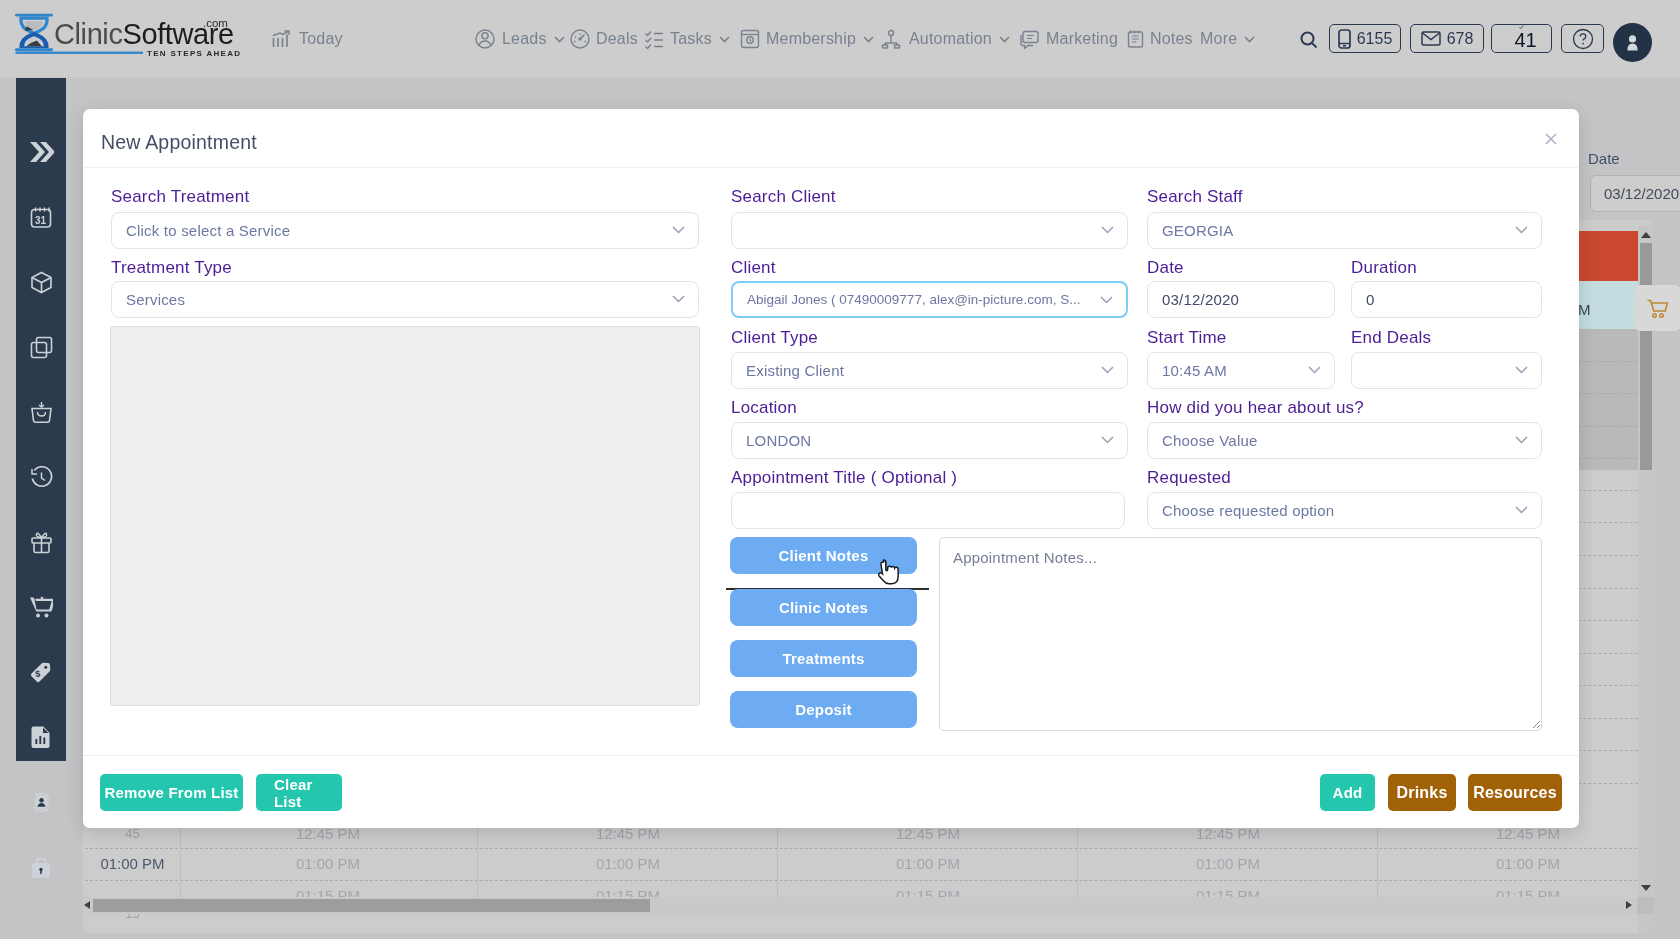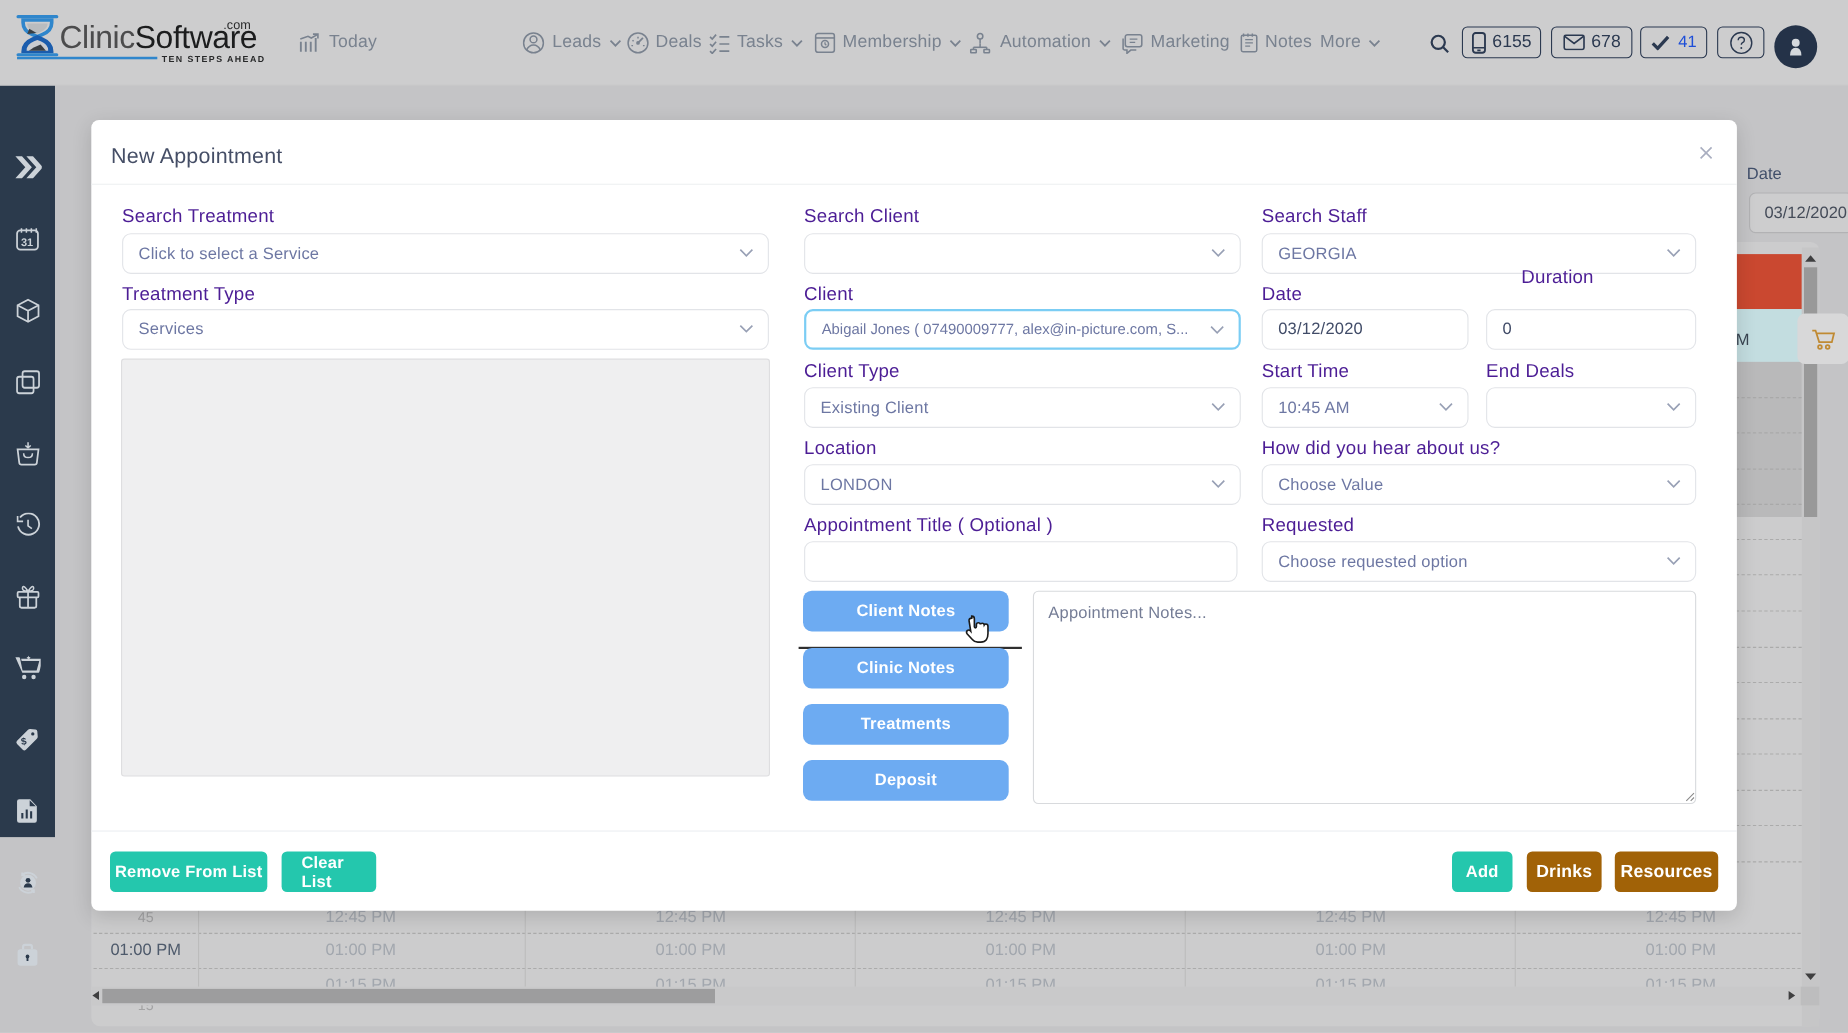--- a/index.html
+++ b/index.html
@@ -7,21 +7,21 @@
   body { background:#c4c4c6; position:relative; }
   .abs { position:absolute; }
 
   
   #navbar { position:absolute; left:0; top:0; width:1680px; height:78px; background:#cdcdce; border-bottom:1px solid #c6c6c7; }
   .navitem { position:absolute; top:0; height:78px; display:flex; align-items:center; color:#79828f; font-size:16px; font-weight:500; letter-spacing:.2px; }
   .navitem svg { display:block; }
   .chev { margin-left:7px; }
 
   
-  #sidebar { position:absolute; left:0; top:78px; width:50px; height:683px; background:#2b3a4c; }
+  #sidebar { position:absolute; left:16px; top:78px; width:50px; height:683px; background:#2b3a4c; }
   .sideicon { position:absolute; left:0; width:50px; display:flex; justify-content:center; }
 
   
   #panel { position:absolute; left:83px; top:220px; width:1571px; height:713px; background:#cccccd; border-radius:8px; }
   .dashrow { position:absolute; border-top:1px dashed #ababab; }
   .vline { position:absolute; width:1px; background:#bcbcbc; }
   .coltime { position:absolute; color:#a2a7ae; font-size:15px; width:120px; text-align:center; }
   .guttime { position:absolute; font-size:15px; }
 
   
@@ -232,21 +232,21 @@
       </svg>
       <span style="margin-left:6px;">6155</span>
     </div>
   <div class="abs" style="left:1410px; top:24px; width:74px; height:29px; border:1.5px solid #2b3950; border-radius:5px; display:flex; align-items:center; justify-content:center; color:#2b3950; font-size:16px; font-weight:500;">
       <svg width="20" height="15" viewBox="0 0 20 15" fill="none" stroke="#2b3950" stroke-width="1.5">
         <rect x="1" y="1" width="18" height="13" rx="1.5"></rect>
         <path d="M1.5 2 L10 8.5 L18.5 2"></path>
       </svg>
       <span style="margin-left:6px;">678</span>
     </div>
-  <div class="abs" style="left:1491px; top:24px; width:61px; height:29px; border:1.5px solid #2b3950; border-radius:5px; display:flex; align-items:center; justify-content:center; color:#1d4ed8; font-size:15px; font-weight:500;">
+  <div class="abs" style="left:1491px; top:24px; width:61px; height:29px; border:1.5px solid #2b3950; border-radius:5px; display:flex; align-items:center; justify-content:center; color:#0f172a; font-size:20px; font-weight:500;flex-direction:column;">
       <svg width="17" height="14" viewBox="0 0 17 14" fill="none" stroke="#2b3950" stroke-width="3">
         <path d="M1.5 7.5 L6 12 L15.5 1.5"></path>
       </svg>
       <span style="margin-left:8px;">41</span>
     </div>
   <div class="abs" style="left:1561px; top:24px; width:43px; height:29px; border:1.5px solid #2b3950; border-radius:5px; display:flex; align-items:center; justify-content:center;">
       <svg width="22" height="22" viewBox="0 0 22 22" fill="none" stroke="#2b3950" stroke-width="1.3">
         <circle cx="11" cy="11" r="9.5"></circle>
         <path d="M8.2 8.6 q0 -2.8 2.8 -2.8 q2.8 0 2.8 2.6 q0 1.6 -1.6 2.4 q-1.2 0.6 -1.2 1.8"></path>
         <circle cx="11" cy="15.6" r="0.9" fill="#2b3950" stroke="none"></circle>
@@ -386,21 +386,21 @@
       </svg></div>
   <div class="mlabel" style="left:648px; top:360px;">Appointment Title ( Optional )</div>
   <div class="minput" style="left:648px; top:383px; width:394px;"></div>
 
   <div class="mlabel" style="left:1064px; top:79px;">Search Staff</div>
   <div class="minput" style="left:1064px; top:103px; width:395px;">GEORGIA<svg class="sel-chev" width="13" height="8" viewBox="0 0 13 8" fill="none" stroke="#98a0b5" stroke-width="1.5">
         <path d="M1 1 l5.5 5.5 L12 1"></path>
       </svg></div>
   <div class="mlabel" style="left:1064px; top:150px;">Date</div>
   <div class="minput" style="left:1064px; top:172px; width:188px; color:#414c68;">03/12/2020</div>
-  <div class="mlabel" style="left:1268px; top:134px;margin-left:32px;">Duration</div>
+  <div class="mlabel" style="left:1268px; top:150px;">Duration</div>
   <div class="minput" style="left:1268px; top:172px; width:191px; color:#414c68;">0</div>
   <div class="mlabel" style="left:1064px; top:220px;">Start Time</div>
   <div class="minput" style="left:1064px; top:243px; width:188px;">10:45 AM<svg class="sel-chev" width="13" height="8" viewBox="0 0 13 8" fill="none" stroke="#98a0b5" stroke-width="1.5">
         <path d="M1 1 l5.5 5.5 L12 1"></path>
       </svg></div>
   <div class="mlabel" style="left:1268px; top:220px;">End Deals</div>
   <div class="minput" style="left:1268px; top:243px; width:191px;">
       <svg class="sel-chev" width="13" height="8" viewBox="0 0 13 8" fill="none" stroke="#98a0b5" stroke-width="1.5">
         <path d="M1 1 l5.5 5.5 L12 1"></path>
       </svg>

